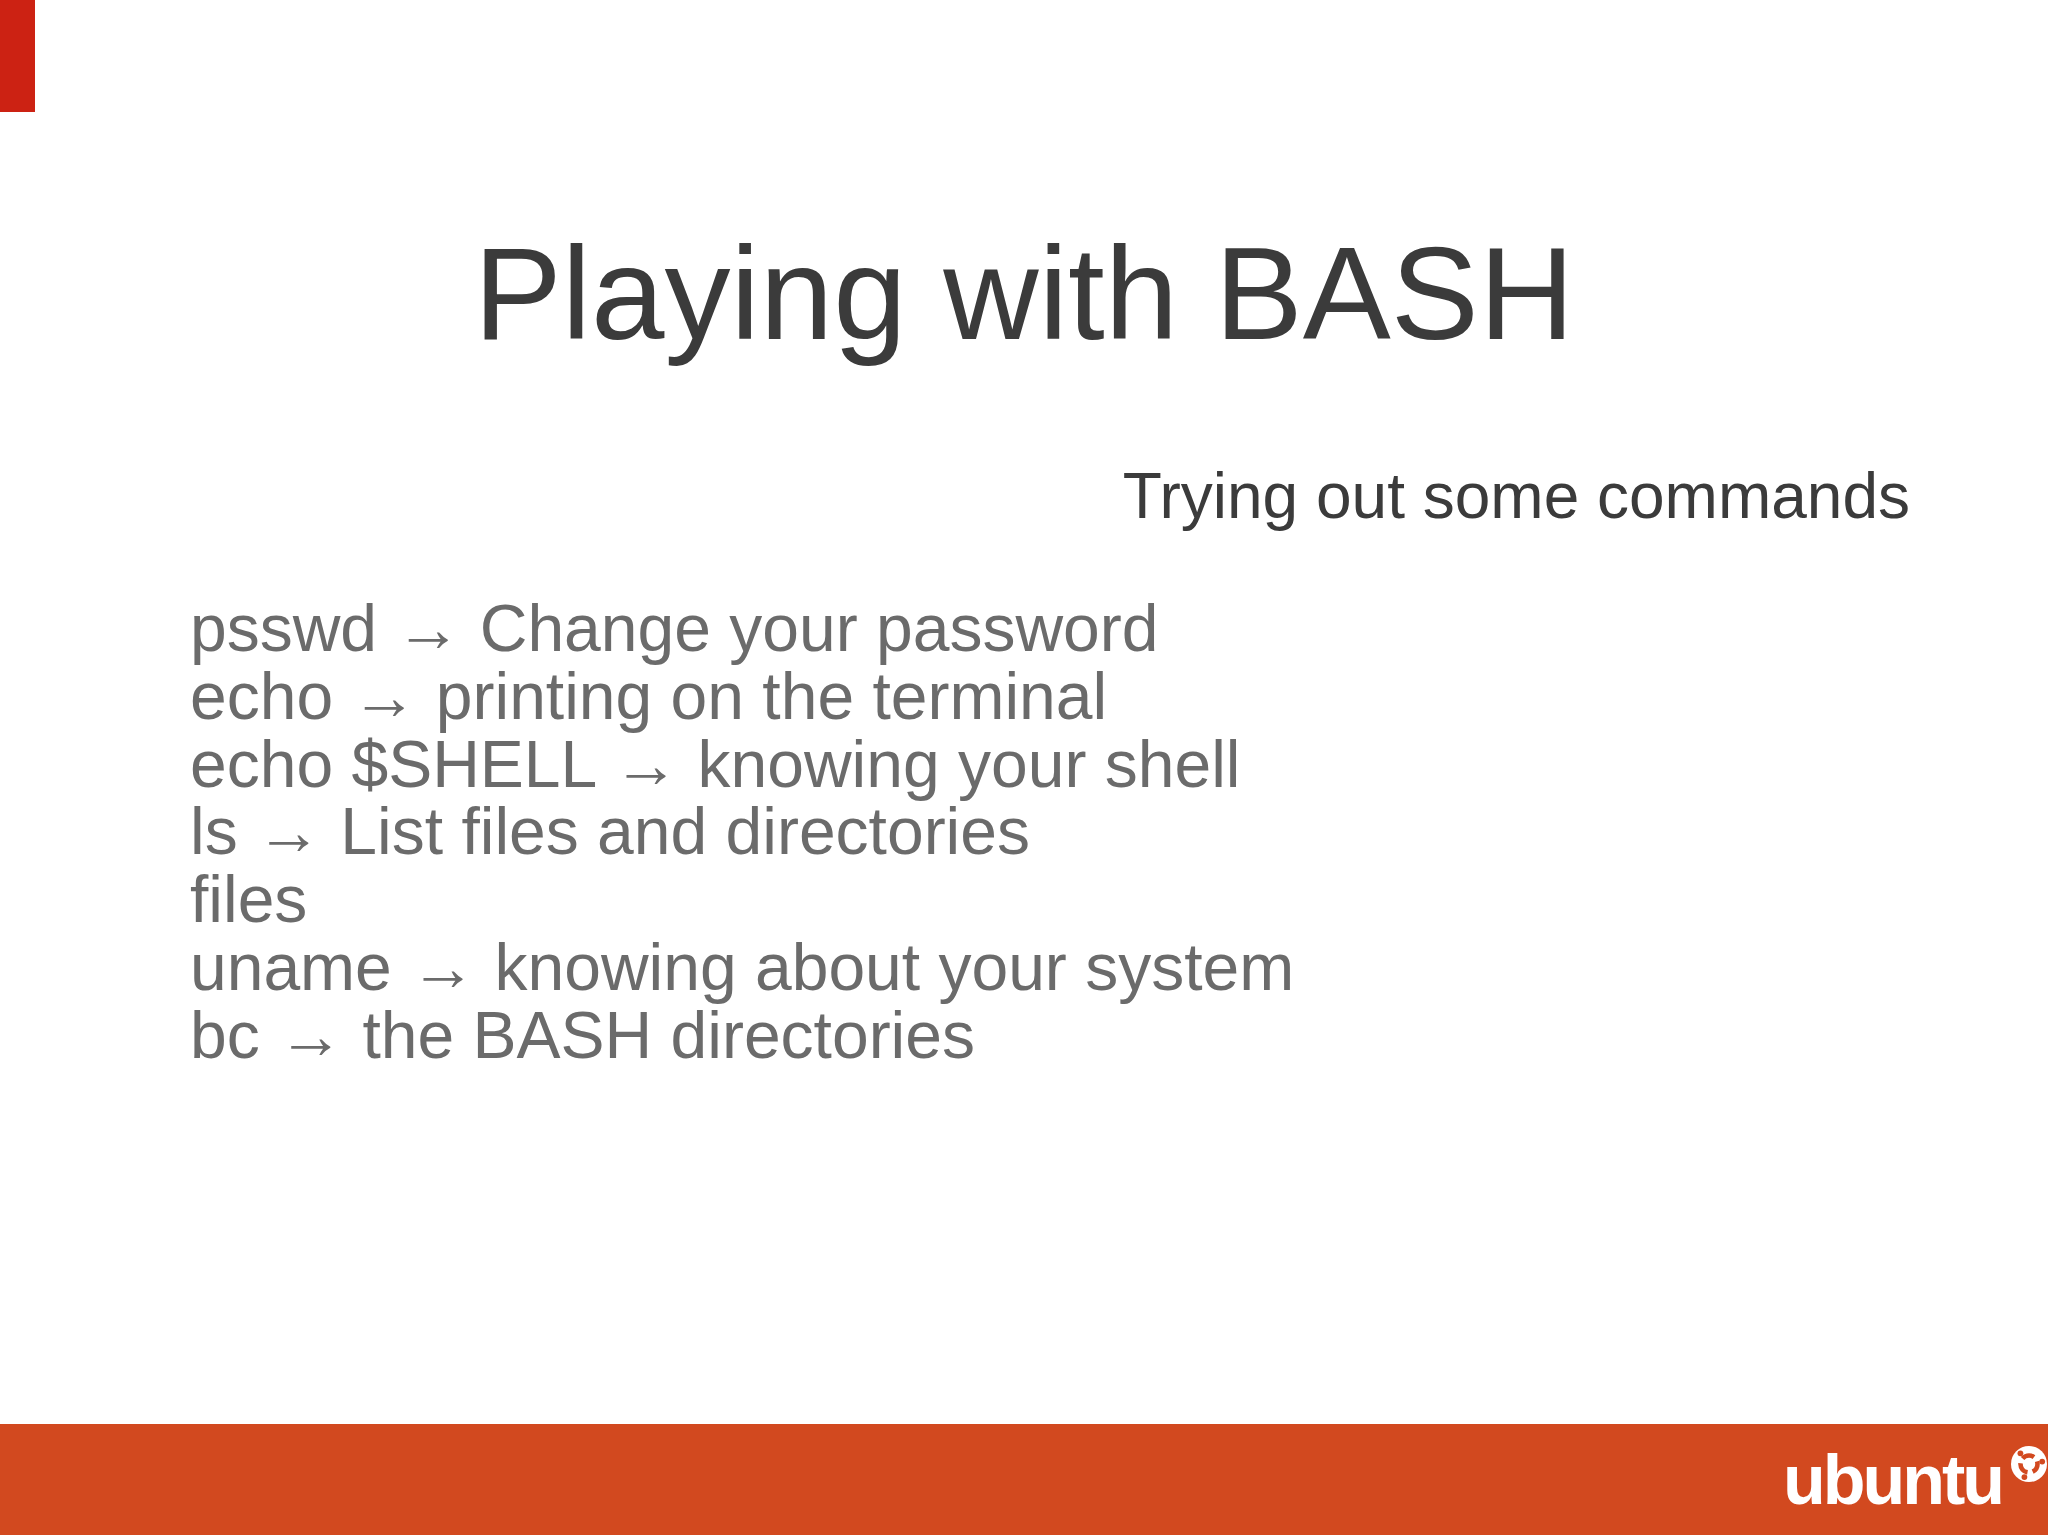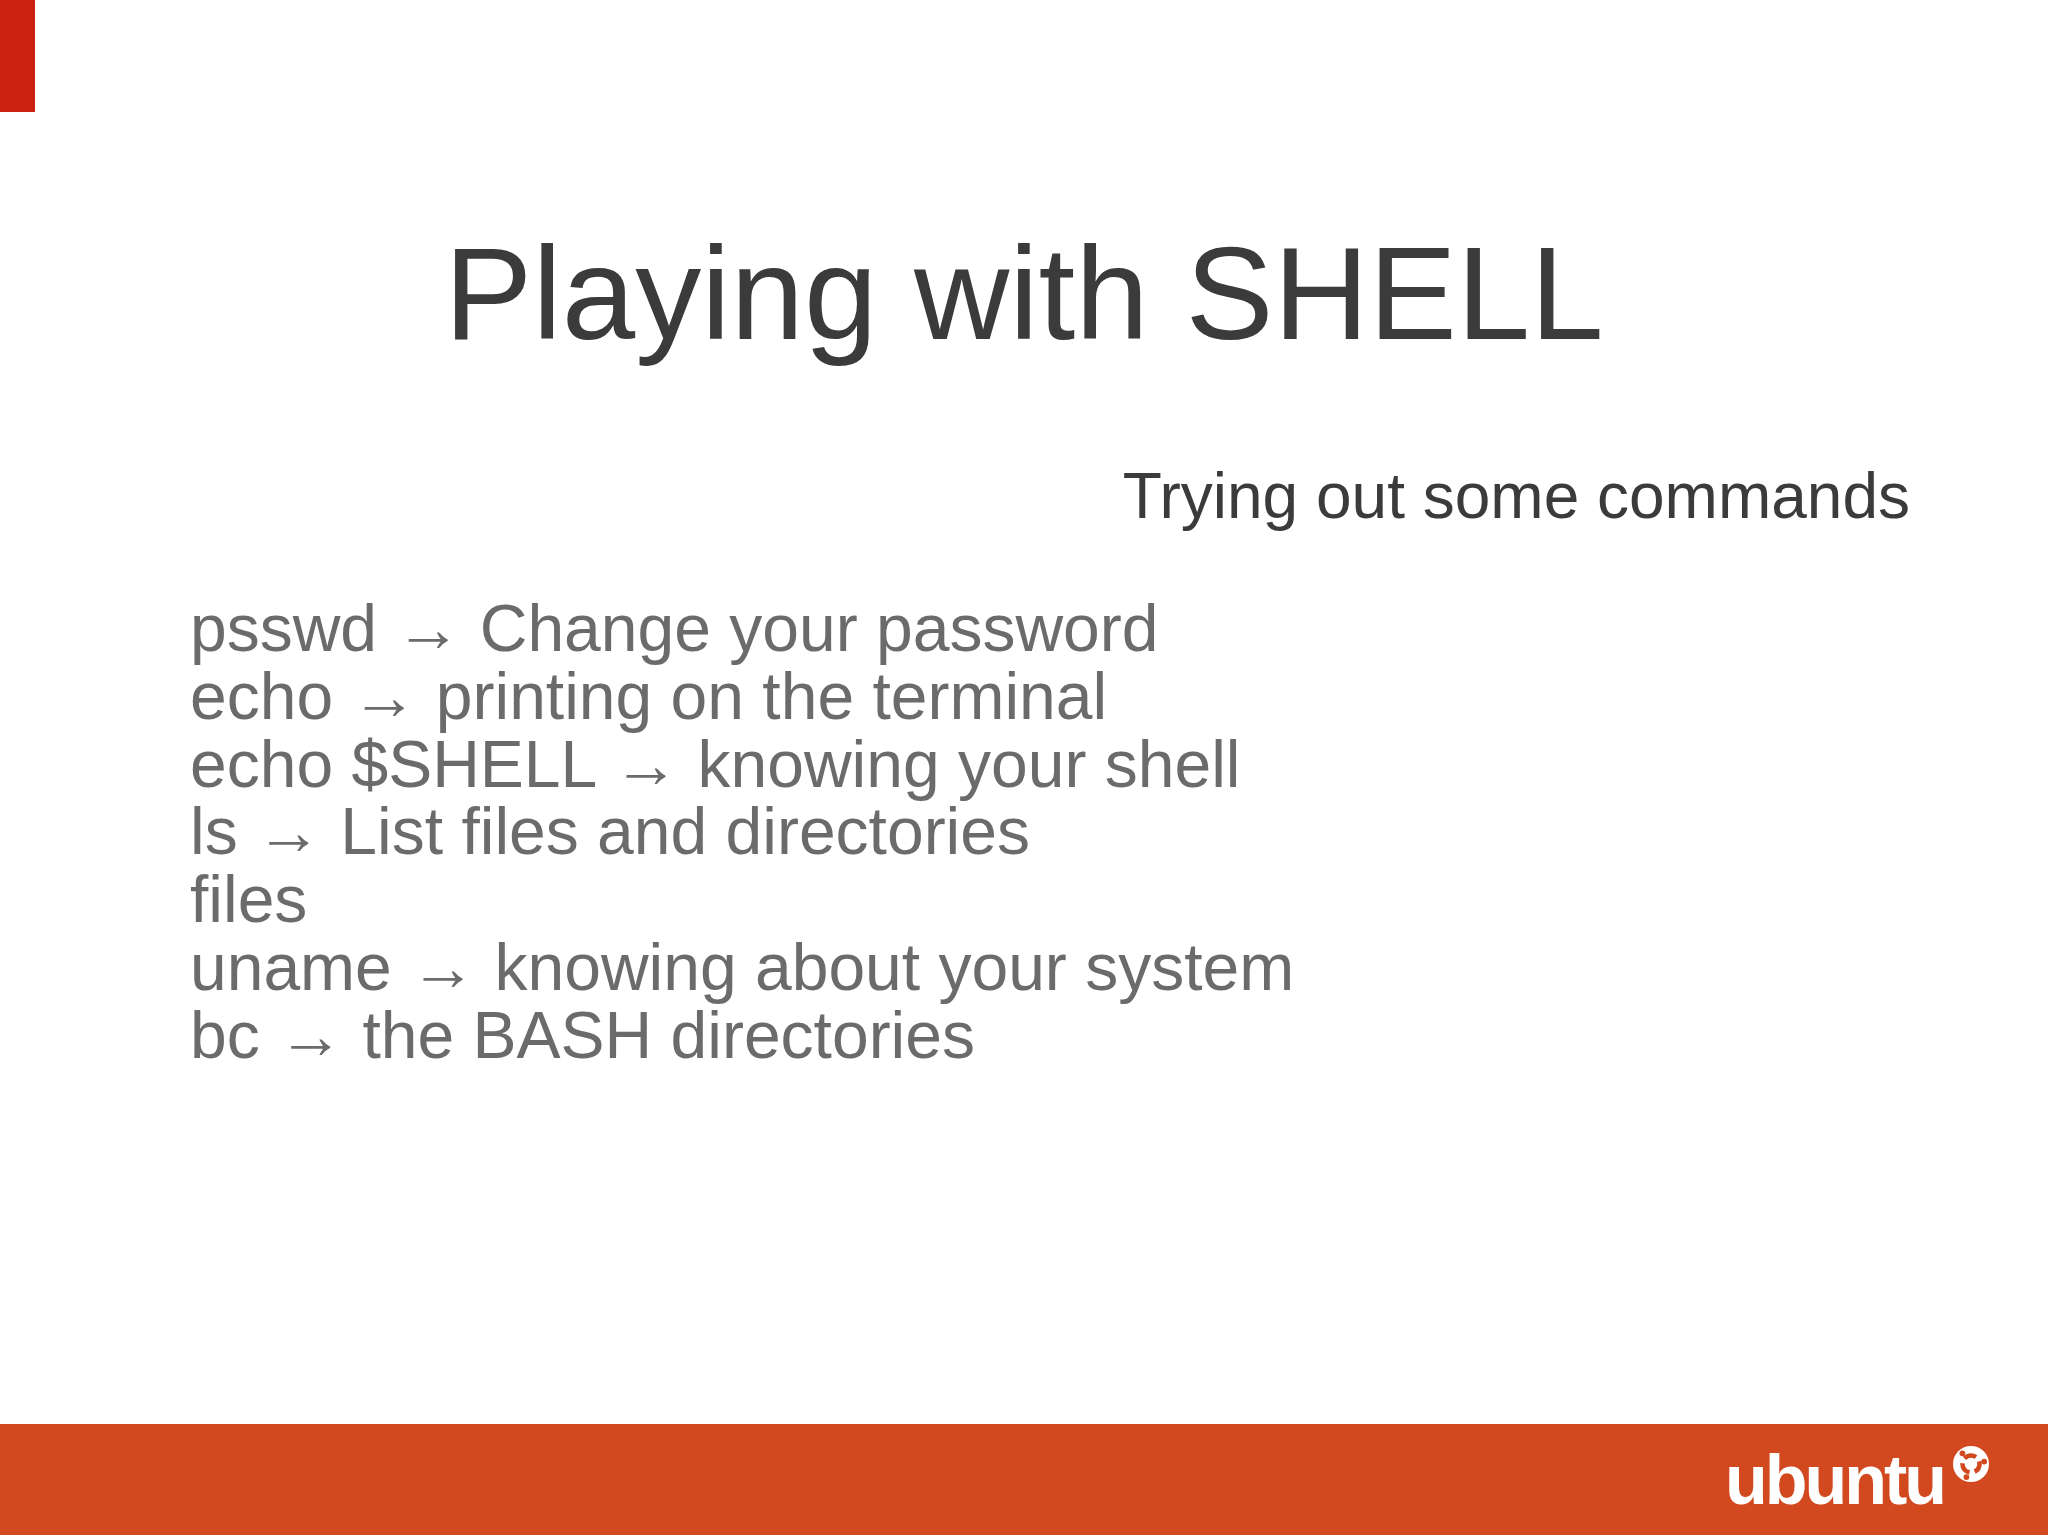--- a/index.html
+++ b/index.html
@@ -59,42 +59,41 @@
   .footer-bar {
     position: absolute;
     left: 0;
     bottom: 0;
     width: 100%;
     height: 111px;
     background: var(--footer-bg, #D2491F);
     display: flex;
     align-items: center;
     justify-content: flex-end;
-    padding-right: 58px;
     box-sizing: border-box;
   }
   .brand-text {
     color: #ffffff;
     font-size: 70px;
     font-weight: bold;
     letter-spacing: -3px;
     line-height: 1;
   }
   .cof-icon {
     margin-left: 8px;
     transform: translateY(-16px);
     color: var(--footer-bg, #D2491F);
   }
 </style>
 </head>
 <body>
 
 <div class="accent-tab"></div>
 
-<h1 class="slide-title" style="margin:0;font-weight:normal;">Playing with SHELL</h1>
+<h1 class="slide-title" style="margin:0;font-weight:normal;">Playing with BASH</h1>
 
 <div class="slide-subtitle">Trying out some commands</div>
 
 <div class="cmd-list">
     <div class="cmd-line">psswd → Change your password</div>
     <div class="cmd-line">echo → printing on the terminal</div>
     <div class="cmd-line">echo $SHELL → knowing your shell</div>
     <div class="cmd-line">ls → List files and directories</div>
     <div class="cmd-line">files</div>
     <div class="cmd-line">uname → knowing about your system</div>

